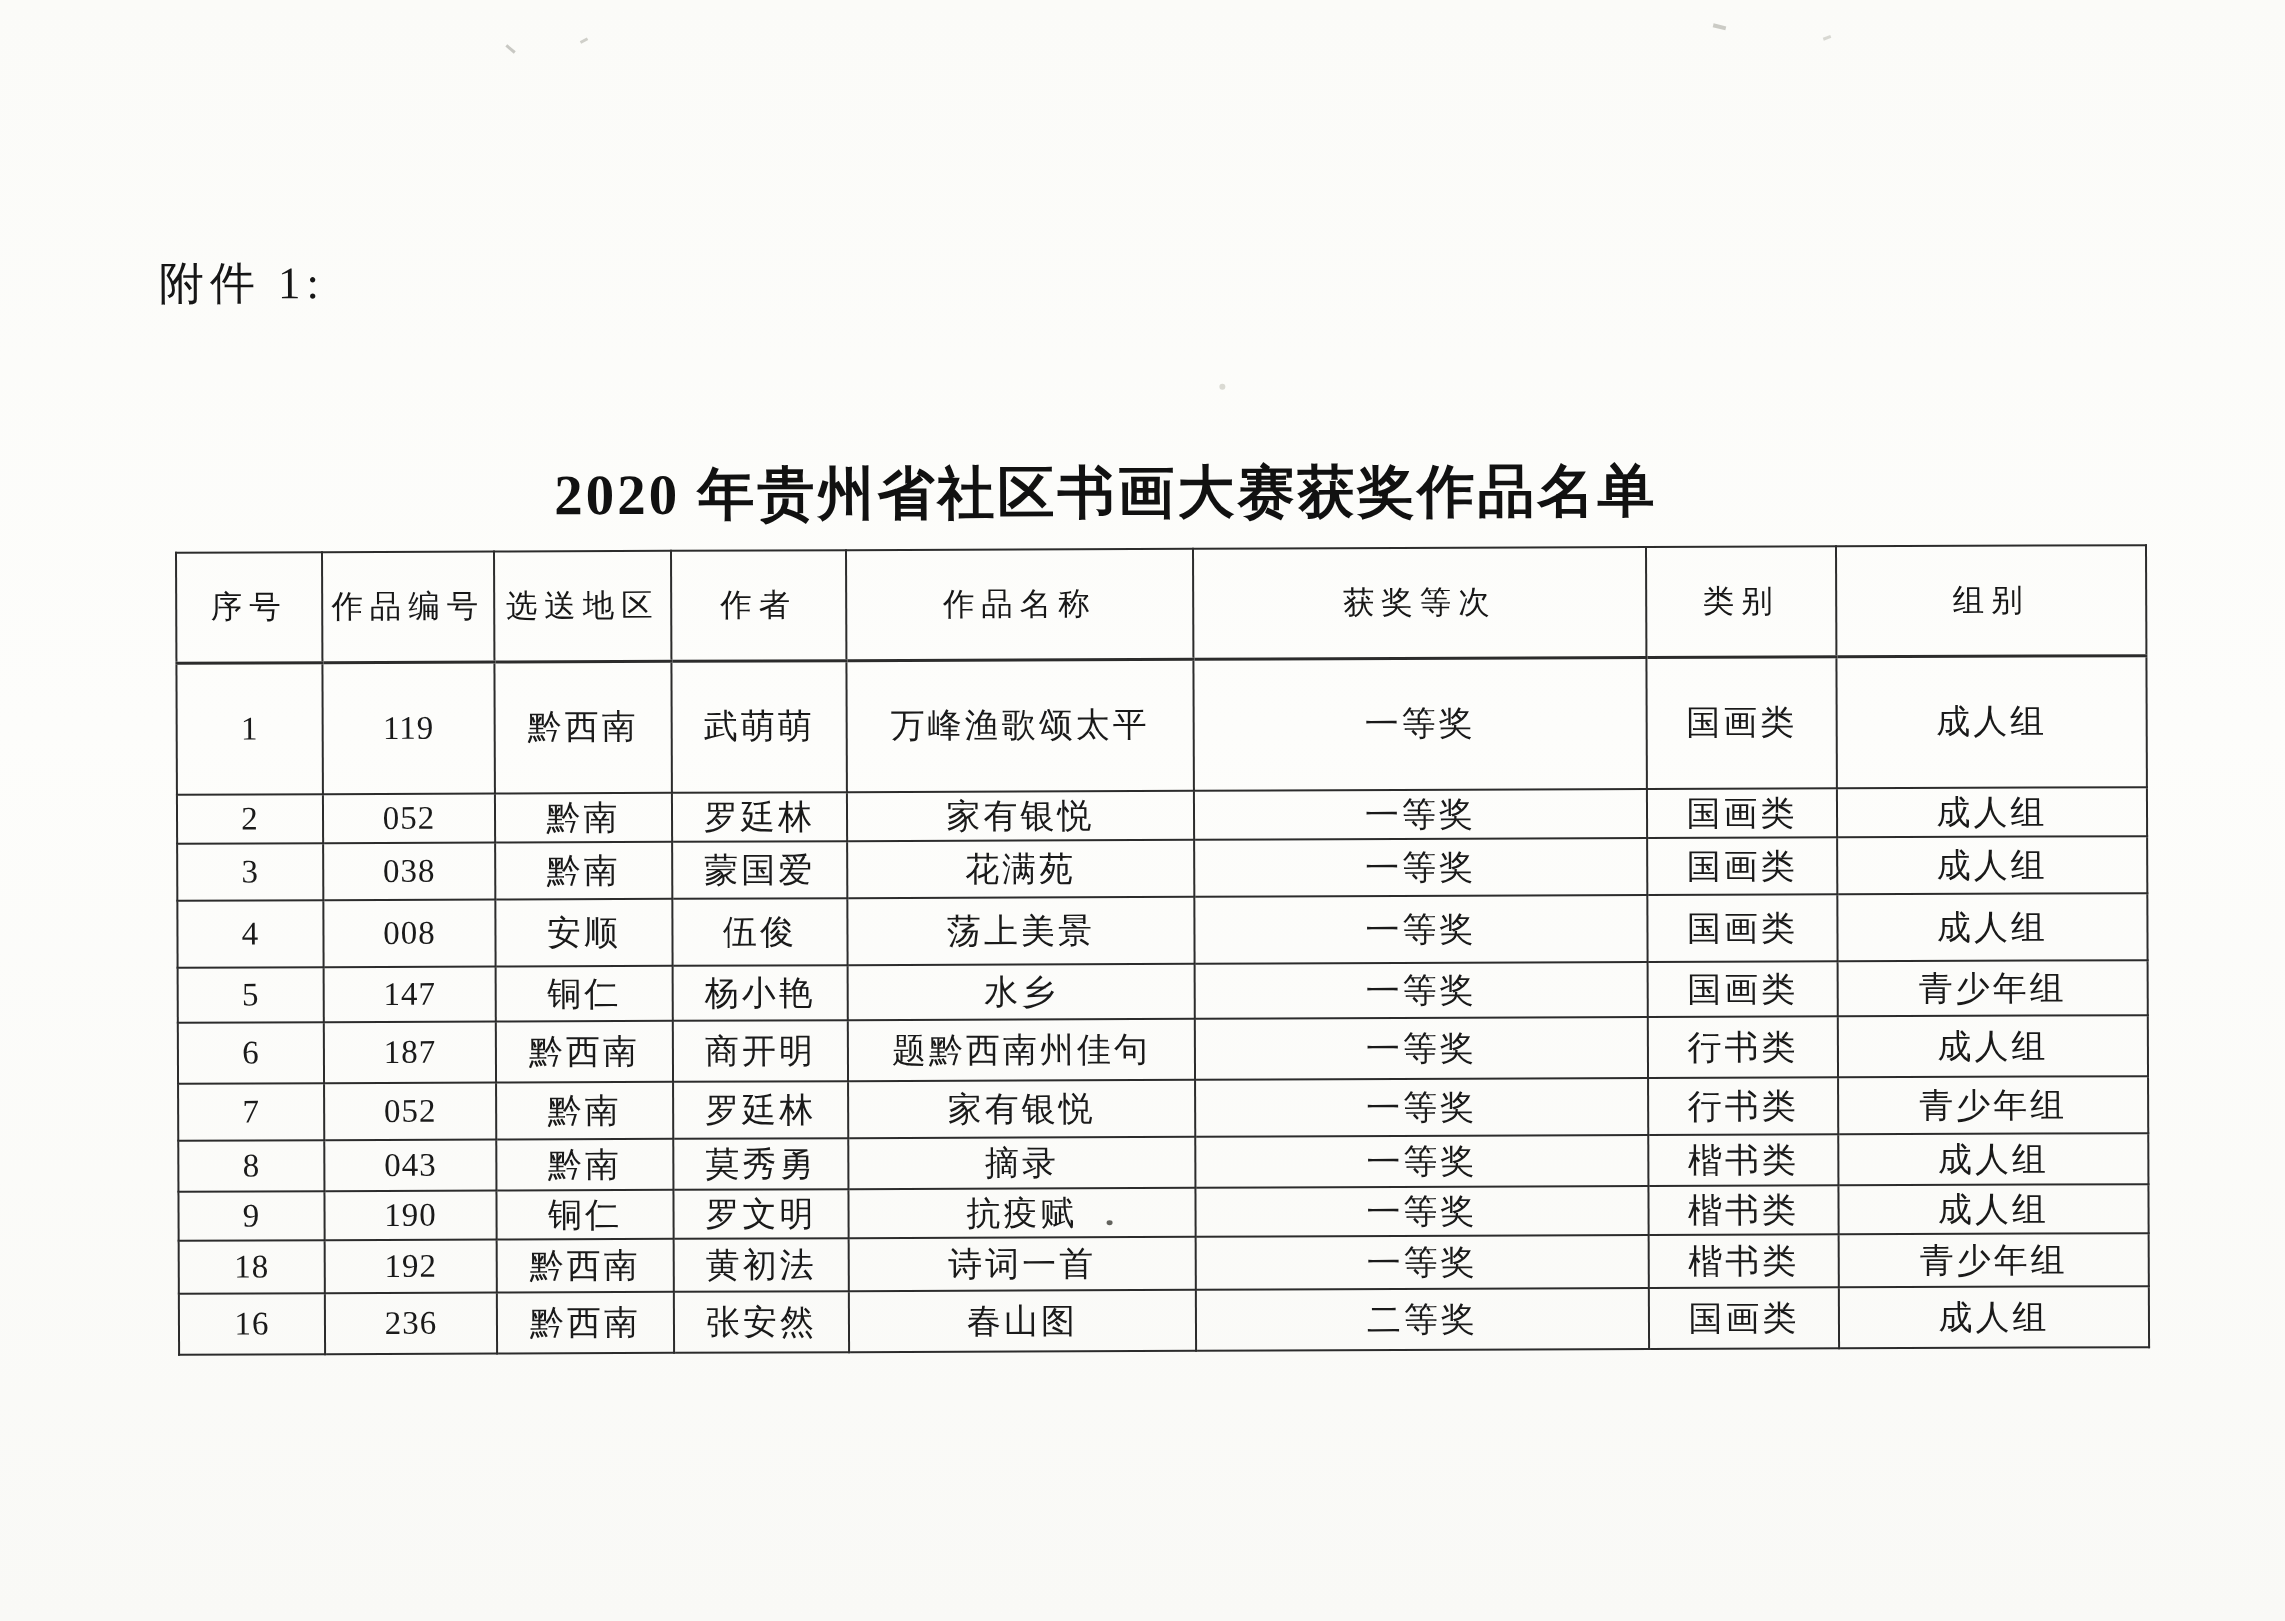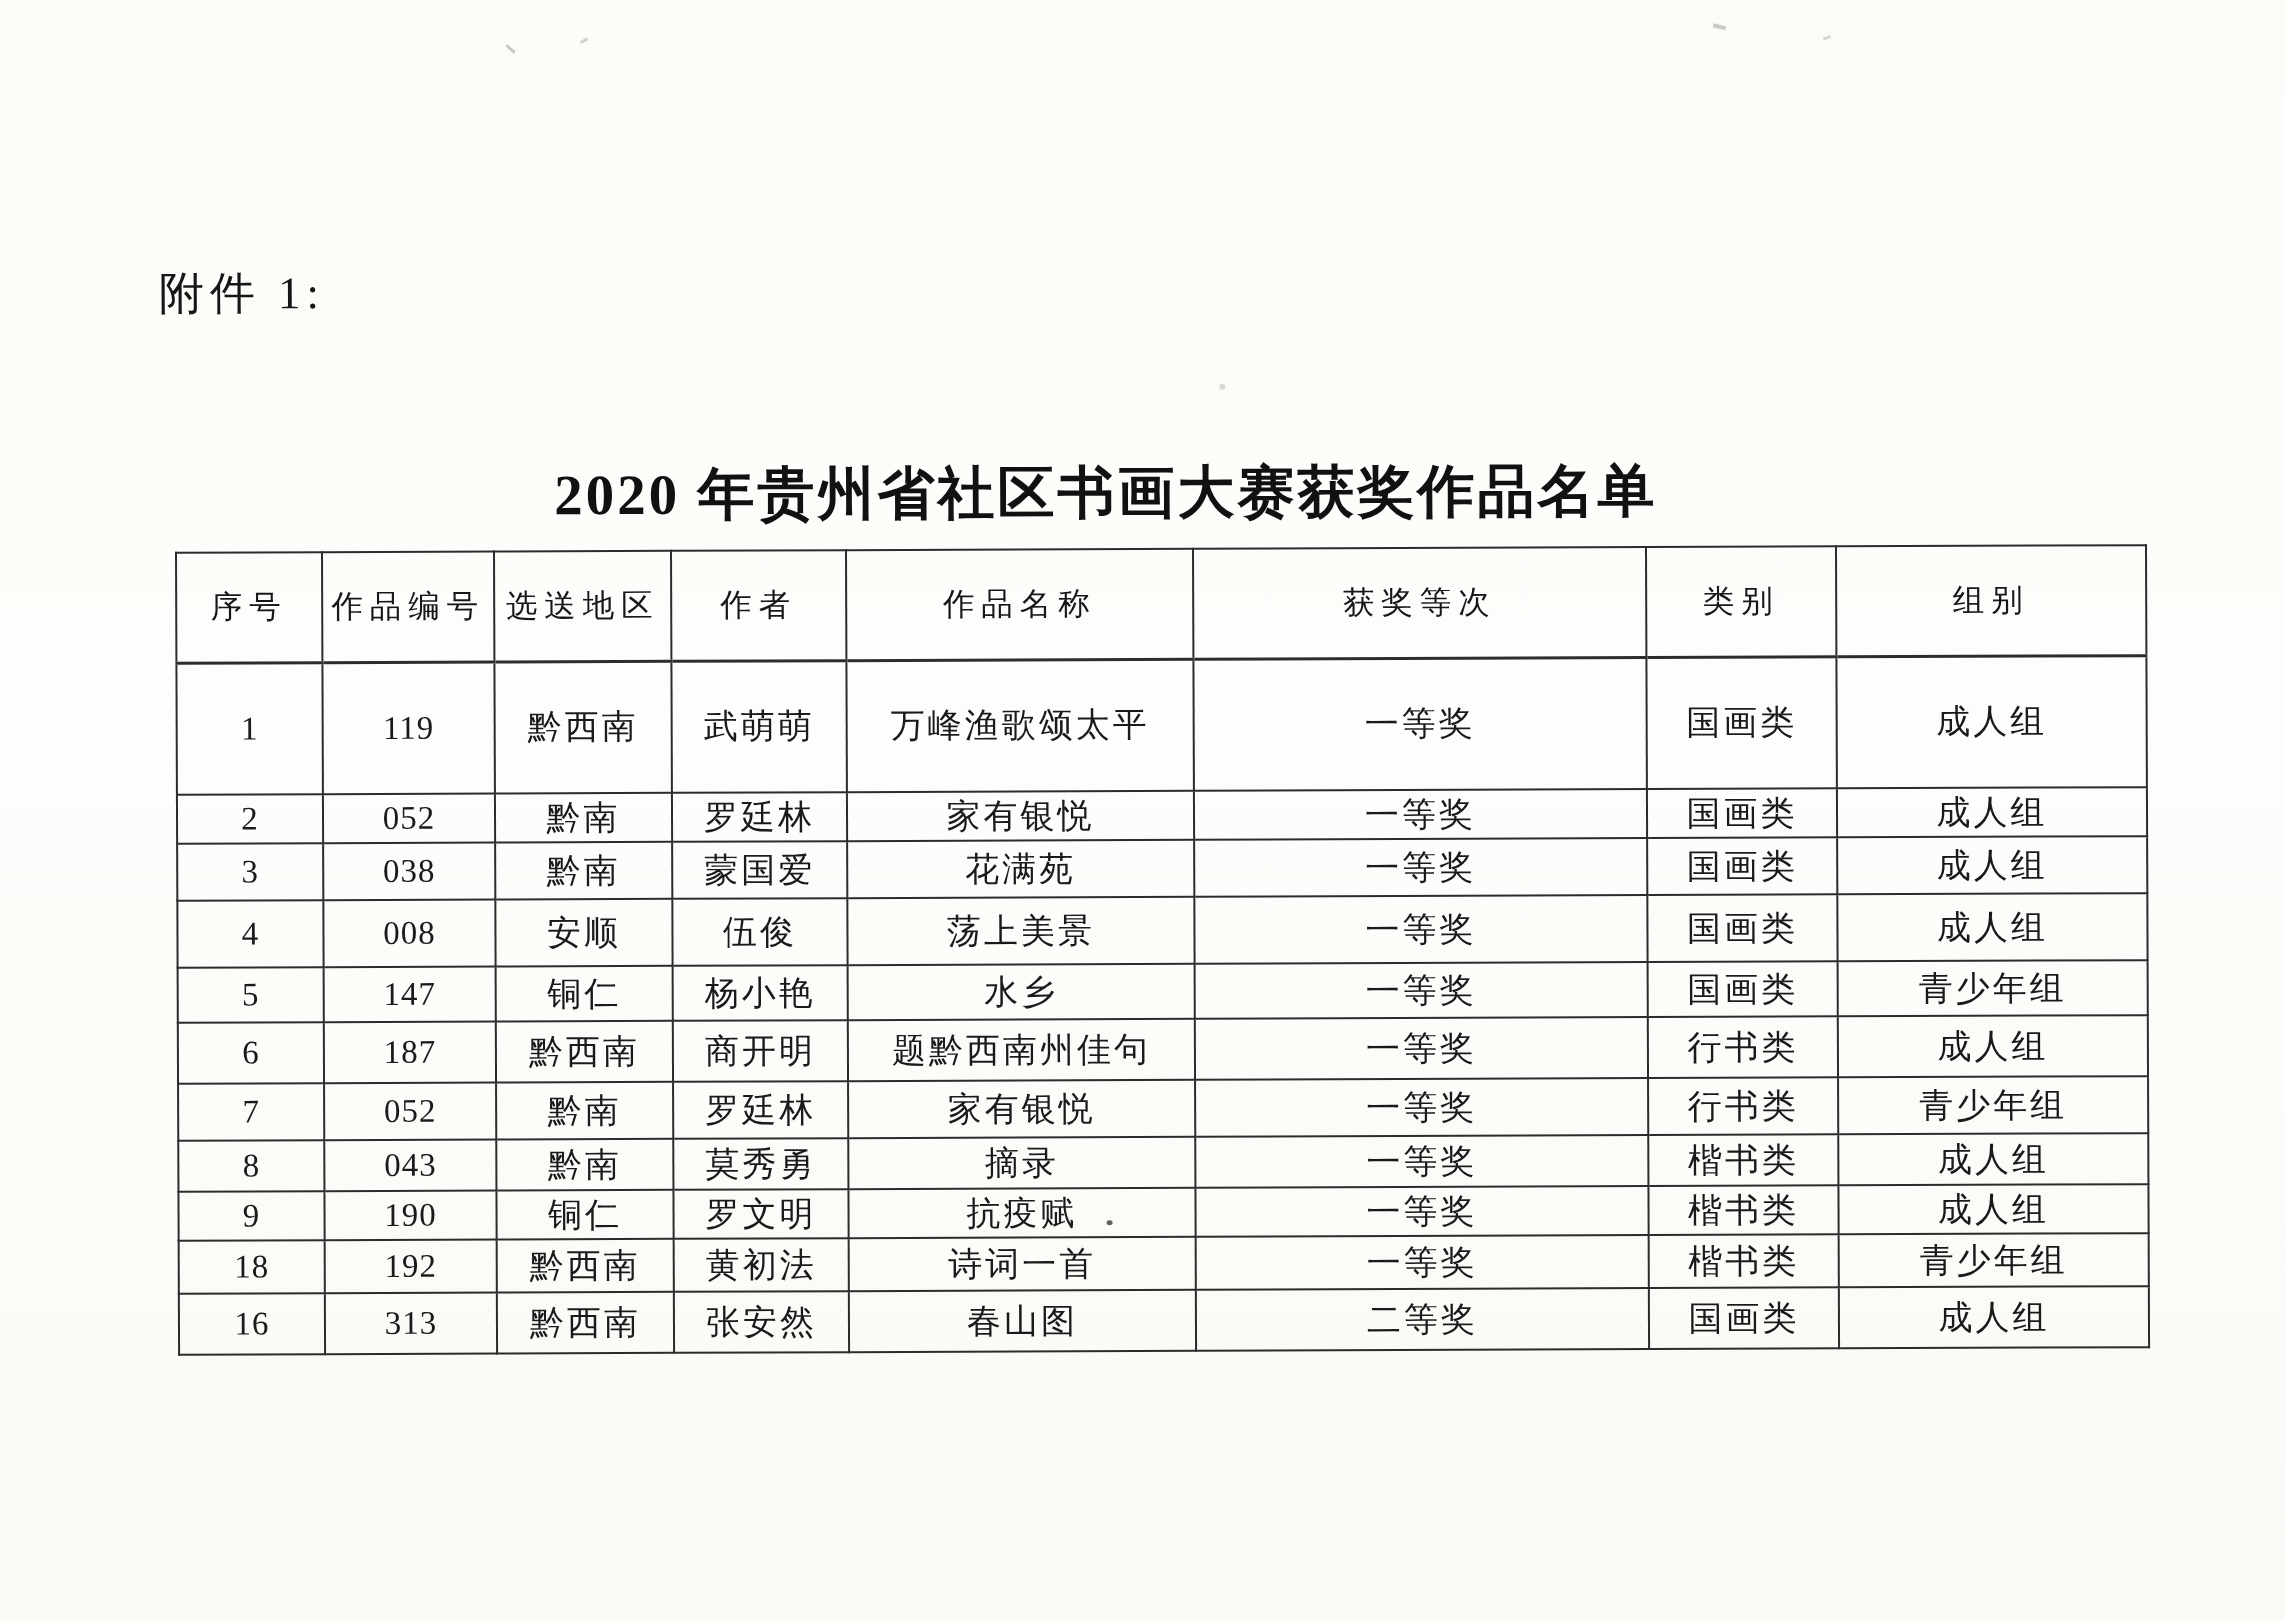--- a/index.html
+++ b/index.html
@@ -24,21 +24,21 @@
   .content {
     position: absolute;
     inset: 0;
     transform: rotate(-0.22deg);
     transform-origin: 50% 50%;
   }
 
   .attachment {
     position: absolute;
     left: 161px;
-    top: 260px;
+    top: 250px;
     font-size: 45px;
     letter-spacing: 5.9px;
     color: #161616;
   }
 
   .doc-title {
     position: absolute;
     left: 0;
     top: 455px;
     width: 2214px;
@@ -238,21 +238,21 @@
             <td>192</td>
             <td>黔西南</td>
             <td>黄初法</td>
             <td>诗词一首</td>
             <td>一等奖</td>
             <td>楷书类</td>
             <td>青少年组</td>
           </tr>
           <tr>
             <td>16</td>
-            <td>313</td>
+            <td>236</td>
             <td>黔西南</td>
             <td>张安然</td>
             <td>春山图</td>
             <td>二等奖</td>
             <td>国画类</td>
             <td>成人组</td>
           </tr>
         </tbody>
     </table>
 

